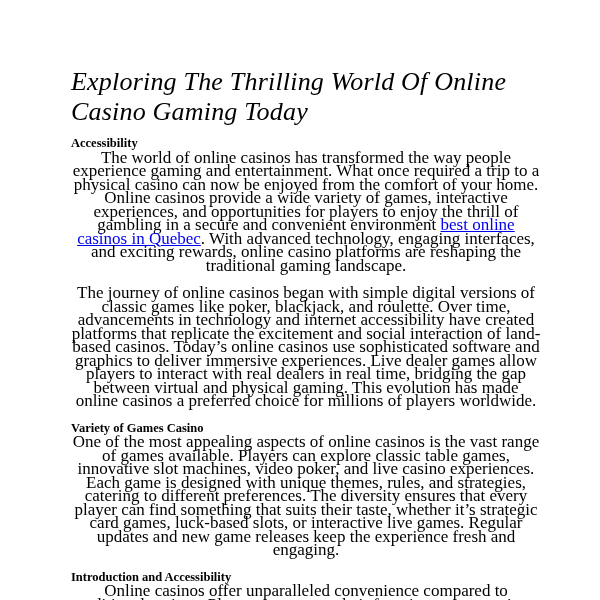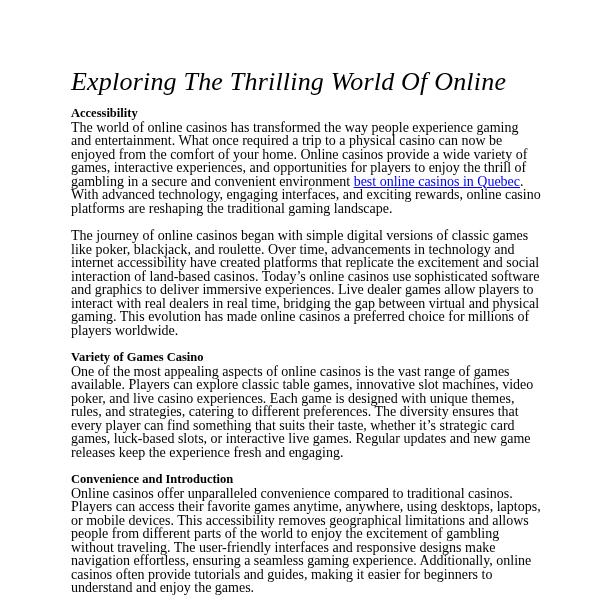--- a/index.html
+++ b/index.html
@@ -27,52 +27,53 @@
   }
   .title-line { display: block; }
   .section { margin: 0 0 14px 0; }
   .section-heading {
     font-size: 12.5px;
     line-height: 13.5px;
     font-weight: bold;
     margin: 0;
   }
   .section-body {
-    font-size: 14px;
+    font-size: 17px;
     line-height: 13.5px;
     margin: 0;
-    text-align: left;
+    text-align: center;
   }
   a.inline-link {
     color: #0000ee;
     text-decoration: underline;
     cursor: pointer;
   }
 </style>
 </head>
 <body>
 
 <div class="page">
 
   <h1 class="article-title">
       <span class="title-line">Exploring The Thrilling World Of Online</span>
+      <span class="title-line">Casino Gaming Today</span>
     </h1>
 
   <section class="section">
     <h2 class="section-heading">Accessibility</h2>
     <p class="section-body"><span>The world of online casinos has transformed the way people experience gaming and entertainment. What once required a trip to a physical casino can now be enjoyed from the comfort of your home. Online casinos provide a wide variety of games, interactive experiences, and opportunities for players to enjoy the thrill of gambling in a secure and convenient environment </span><a href="#" class="inline-link">best online casinos in Quebec</a><span>. With advanced technology, engaging interfaces, and exciting rewards, online casino platforms are reshaping the traditional gaming landscape.</span></p>
   </section>
 
   <section class="section">
     <p class="section-body">The journey of online casinos began with simple digital versions of classic games like poker, blackjack, and roulette. Over time, advancements in technology and internet accessibility have created platforms that replicate the excitement and social interaction of land-based casinos. Today’s online casinos use sophisticated software and graphics to deliver immersive experiences. Live dealer games allow players to interact with real dealers in real time, bridging the gap between virtual and physical gaming. This evolution has made online casinos a preferred choice for millions of players worldwide.</p>
   </section>
 
   <section class="section">
     <h2 class="section-heading">Variety of Games Casino</h2>
     <p class="section-body">One of the most appealing aspects of online casinos is the vast range of games available. Players can explore classic table games, innovative slot machines, video poker, and live casino experiences. Each game is designed with unique themes, rules, and strategies, catering to different preferences. The diversity ensures that every player can find something that suits their taste, whether it’s strategic card games, luck-based slots, or interactive live games. Regular updates and new game releases keep the experience fresh and engaging.</p>
   </section>
 
   <section class="section">
-    <h2 class="section-heading">Convenience and Introduction</h2>
+    <h2 class="section-heading">Introduction and Accessibility</h2>
     <p class="section-body">Online casinos offer unparalleled convenience compared to traditional casinos. Players can access their favorite games anytime, anywhere, using desktops, laptops, or mobile devices. This accessibility removes geographical limitations and allows people from different parts of the world to enjoy the excitement of gambling without traveling. The user-friendly interfaces and responsive designs make navigation effortless, ensuring a seamless gaming experience. Additionally, online casinos often provide tutorials and guides, making it easier for beginners to understand and enjoy the games.</p>
   </section>
 
 </div>
 
 </body></html>

